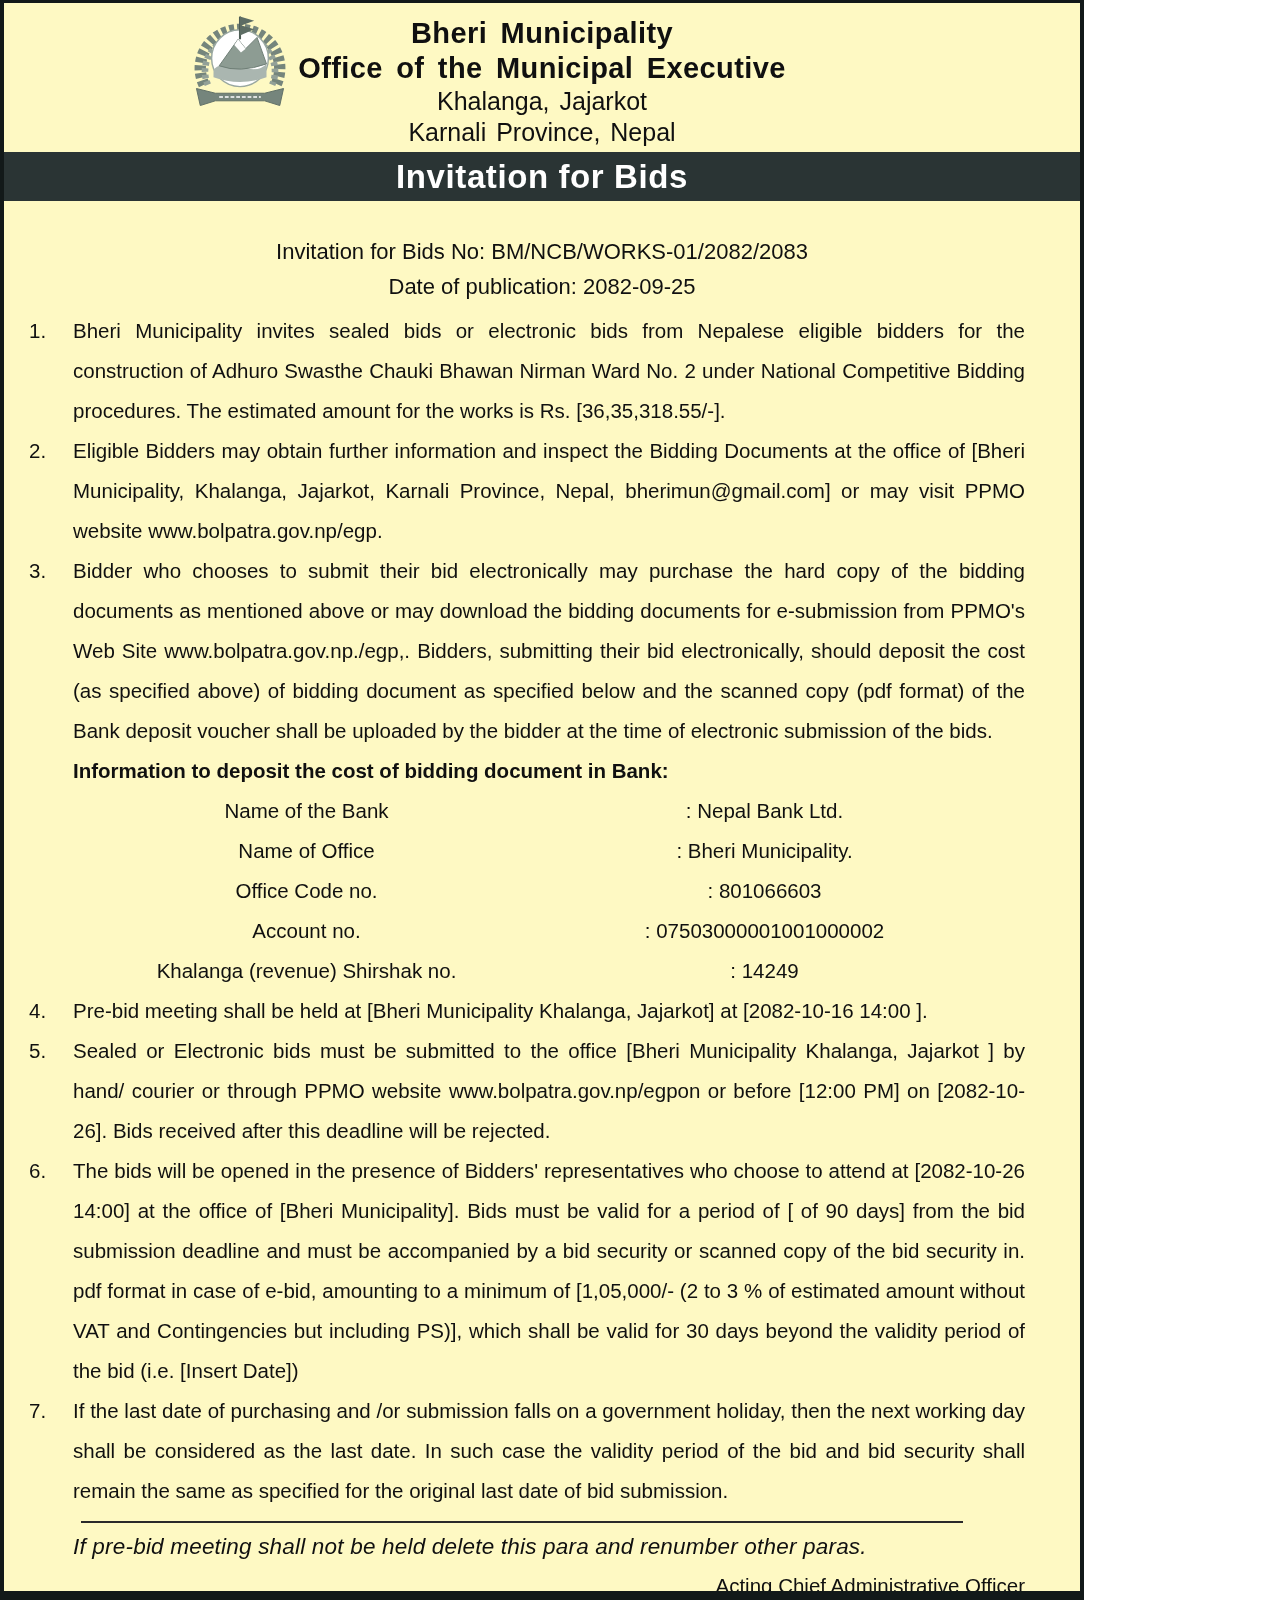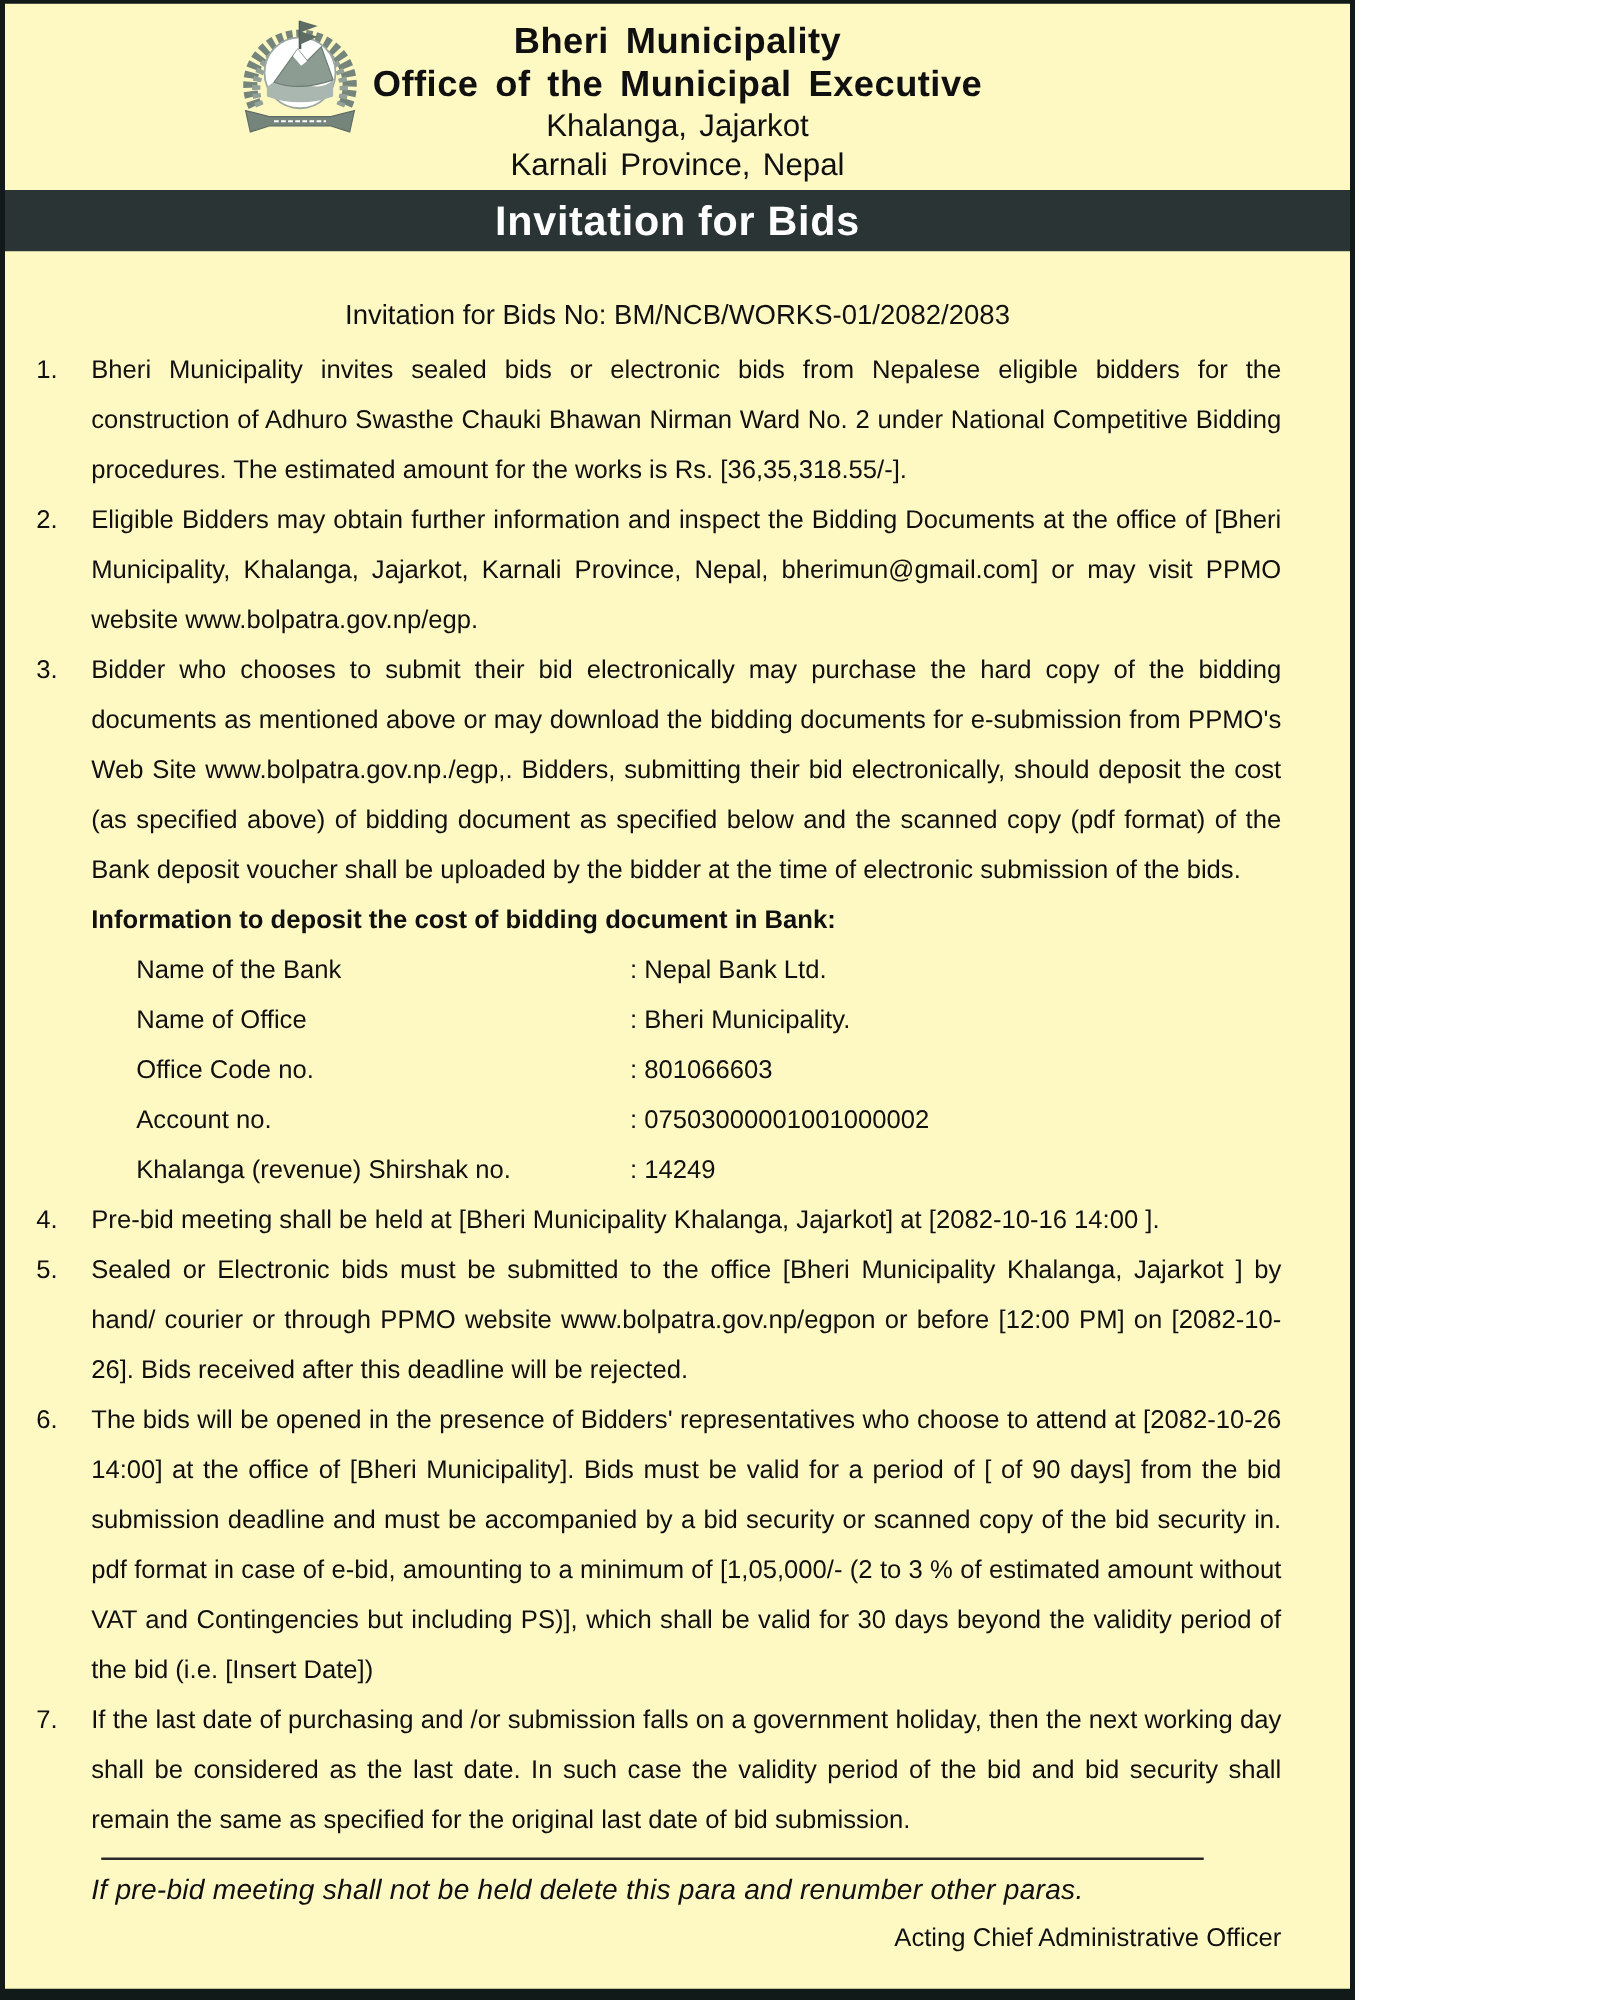--- a/index.html
+++ b/index.html
@@ -27,21 +27,21 @@
     color:#fff; font-weight:bold; font-size:33px; letter-spacing:0.6px;
   }
   
   .meta { text-align:center; font-size:22px; line-height:35px; padding-top:9px;margin-top:24px; }
   
   .list { padding:7px 55px 0 25px; font-size:20.5px; line-height:40px; }
   .item { display:flex; }
   .item .num { flex:0 0 44px; }
   .item .txt { flex:1; text-align:justify; }
   .bank-heading { margin-left:44px; font-weight:bold; }
-  .bank-row { display:flex; padding-left:80px; }
+  .bank-row { display:flex; padding-left:80px;text-align:center; }
   .bank-label { flex:0 0 395px; }
   .bank-value { flex:1; }
   
   .rule { width:882px; margin:10px 0 2px 52px; border:none; border-top:2px solid #2a2a2a; height:0; }
   .footnote { font-style:italic; font-size:22.5px; line-height:44px; margin-left:44px; letter-spacing:0.2px; }
   .signature { text-align:right; font-size:20.5px; line-height:34px; }
 </style>
 </head>
 <body>
 
@@ -68,20 +68,21 @@
     <div class="head-addr">Khalanga, Jajarkot</div>
     <div class="head-addr">Karnali Province, Nepal</div>
   </div>
 
   <div class="banner" style="background: rgb(42, 52, 52);">
     <span>Invitation for Bids</span>
   </div>
 
   <div class="meta">
     <div>Invitation for Bids No: BM/NCB/WORKS-01/2082/2083</div>
+    <div>Date of publication: 2082-09-25</div>
   </div>
 
   <div class="list">
 
     <div class="item">
       <span class="num">1.</span>
       <span class="txt">Bheri Municipality invites sealed bids or electronic bids from Nepalese eligible bidders for the construction of Adhuro Swasthe Chauki Bhawan Nirman Ward No. 2  under National Competitive Bidding procedures. The estimated amount for the works is Rs. [36,35,318.55/-].</span>
     </div>
 
     <div class="item">

